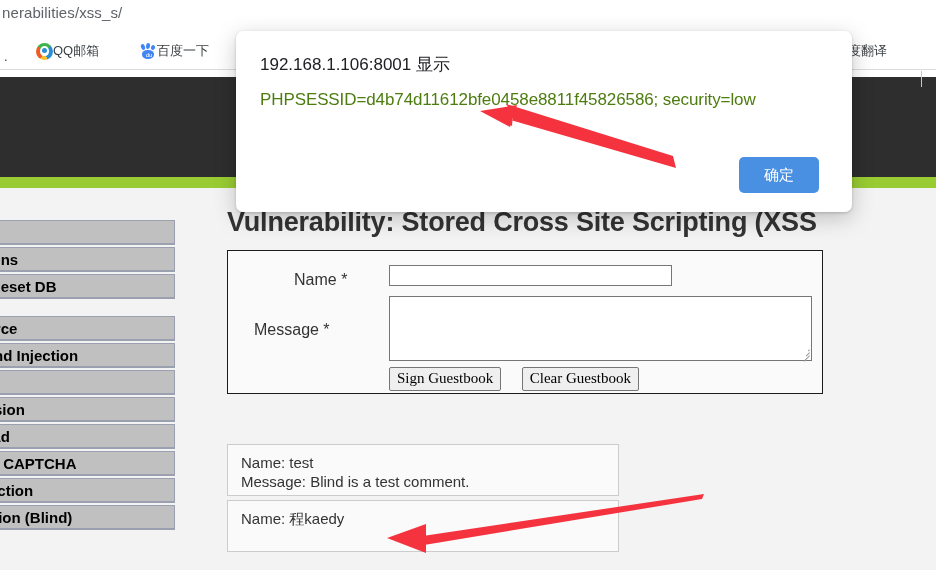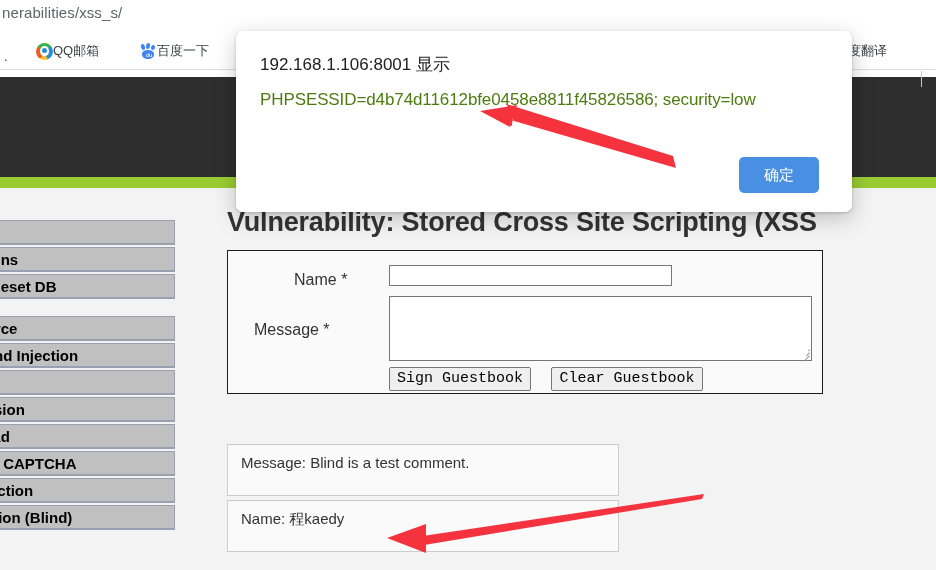--- a/index.html
+++ b/index.html
@@ -232,21 +232,21 @@
   .resize-grip i:nth-child(1){ bottom:2px; width:8px; transform:rotate(-45deg); transform-origin: right bottom;}
   .resize-grip i:nth-child(2){ bottom:5px; width:5px; transform:rotate(-45deg); transform-origin: right bottom;}
   .resize-grip i:nth-child(3){ bottom:8px; width:2px; transform:rotate(-45deg); transform-origin: right bottom;}
 
   .btn-row { position: absolute; left: 161px; top: 116px; }
   .gb-btn {
     display: inline-block;
     background: #efefef;
     border: 1px solid #767676;
     border-radius: 2px;
-    font-family: Liberation Mono, monospace;
+    font-family: Liberation Serif, serif;
     font-size: 15px;
     color: #000000;
     padding: 2px 7px 3px 7px;
     line-height: 17px;
     cursor: default;
     text-align: center;
   }
   .gb-btn + .gb-btn { margin-left: 16px; }
 
   .entry {
@@ -393,20 +393,21 @@
             <i></i>
           </span>
 
         <div class="btn-row">
           <button class="gb-btn">Sign Guestbook</button>
           <button class="gb-btn">Clear Guestbook</button>
         </div>
       </div>
 
       <div class="entry entry-1">
+        <div>Name: test</div>
         <div>Message: Blind is a test comment.</div>
       </div>
 
       <div class="entry entry-2">
         <div>Name: 程kaedy</div>
       </div>
 
     </div>
   </div>
 </div>

